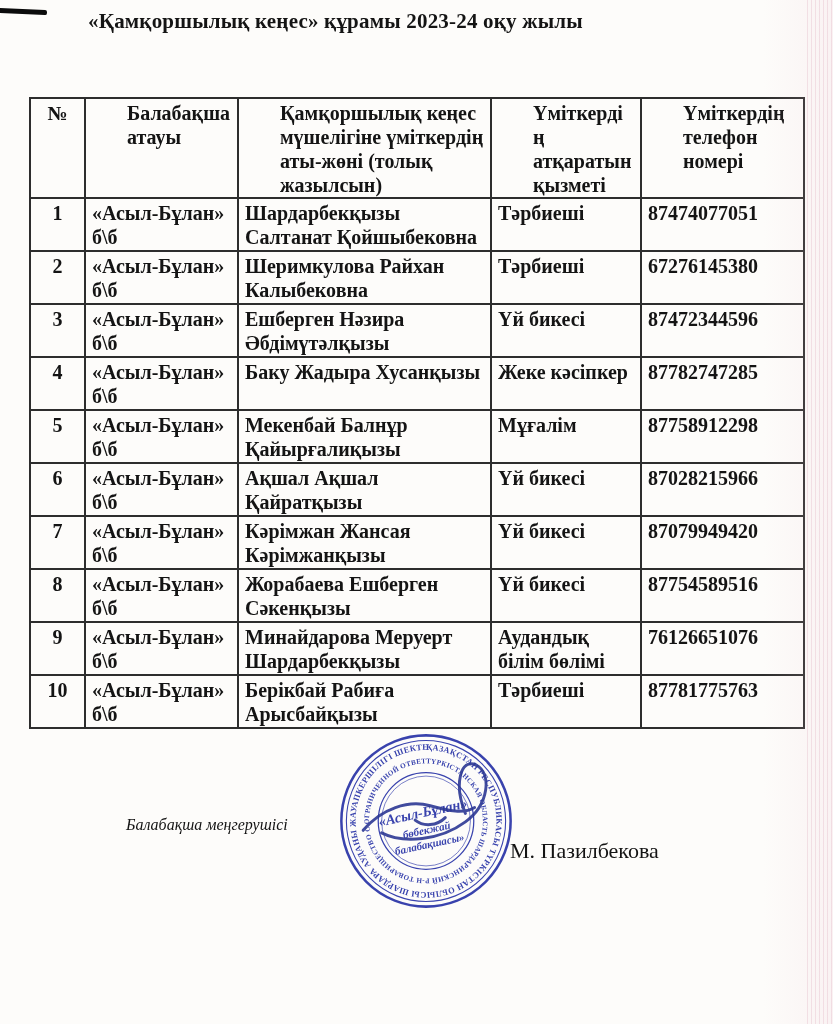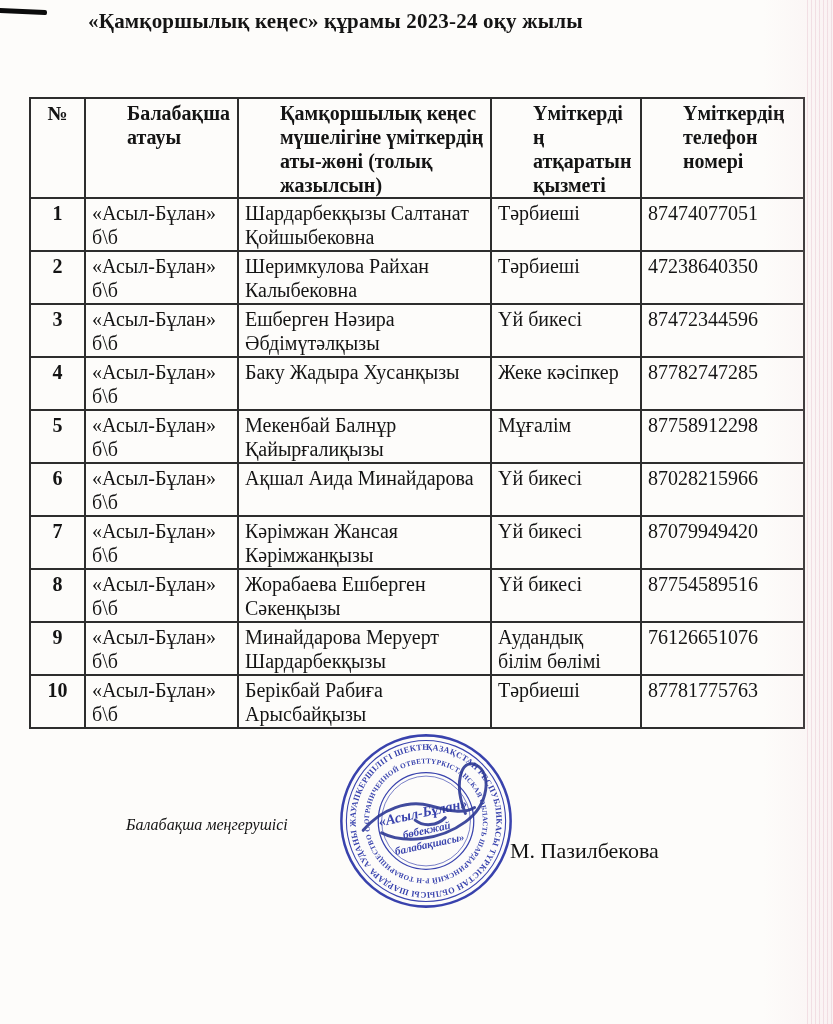--- a/index.html
+++ b/index.html
@@ -30,21 +30,21 @@
     font-size:21px; font-weight:bold; letter-spacing:0.2px; white-space:nowrap;
   }
   .doc-table {
     position:absolute; left:29px; top:97px; width:774px;
     border-collapse:collapse; table-layout:fixed;
   }
   .doc-table th, .doc-table td {
     border:2px solid #2d2d2d;
     vertical-align:top; text-align:left;
     padding:2px 6px 0 6px;
-    font-size:20px; line-height:24px; font-weight:normal;
+    font-size:20px; line-height:24px; font-weight:bold;
     overflow:hidden; word-wrap:break-word;
   }
   .doc-table th { font-weight:bold;padding-left:41px; }
   .doc-table thead tr { height:100px; }
   .doc-table tbody tr { height:53px; }
   .col-no  { width:55px; }
   .col-kg  { width:153px; }
   .col-nm  { width:253px; }
   .col-ps  { width:150px; }
   .col-ph  { width:163px; }
@@ -87,21 +87,21 @@
       <td>Шардарбекқызы Салтанат Қойшыбековна</td>
       <td class="ps">Тәрбиеші</td>
       <td>87474077051</td>
     </tr>
 
     <tr>
       <td class="no">2</td>
       <td>«Асыл-Бұлан» б\б</td>
       <td>Шеримкулова Райхан Калыбековна</td>
       <td class="ps">Тәрбиеші</td>
-      <td>47238640350</td>
+      <td>67276145380</td>
     </tr>
 
     <tr>
       <td class="no">3</td>
       <td>«Асыл-Бұлан» б\б</td>
       <td>Ешберген Нәзира Әбдімүтәлқызы</td>
       <td class="ps">Үй бикесі</td>
       <td>87472344596</td>
     </tr>
 
@@ -117,21 +117,21 @@
       <td class="no">5</td>
       <td>«Асыл-Бұлан» б\б</td>
       <td>Мекенбай Балнұр Қайырғалиқызы</td>
       <td class="ps">Мұғалім</td>
       <td>87758912298</td>
     </tr>
 
     <tr>
       <td class="no">6</td>
       <td>«Асыл-Бұлан» б\б</td>
-      <td>Ақшал Аида Минайдарова</td>
+      <td>Ақшал Ақшал Қайратқызы</td>
       <td class="ps">Үй бикесі</td>
       <td>87028215966</td>
     </tr>
 
     <tr>
       <td class="no">7</td>
       <td>«Асыл-Бұлан» б\б</td>
       <td>Кәрімжан Жансая Кәрімжанқызы</td>
       <td class="ps">Үй бикесі</td>
       <td>87079949420</td>

